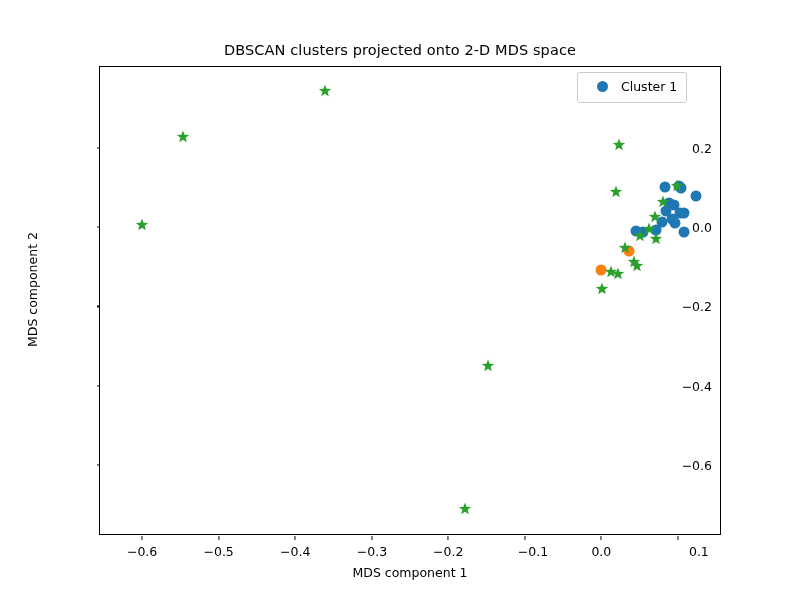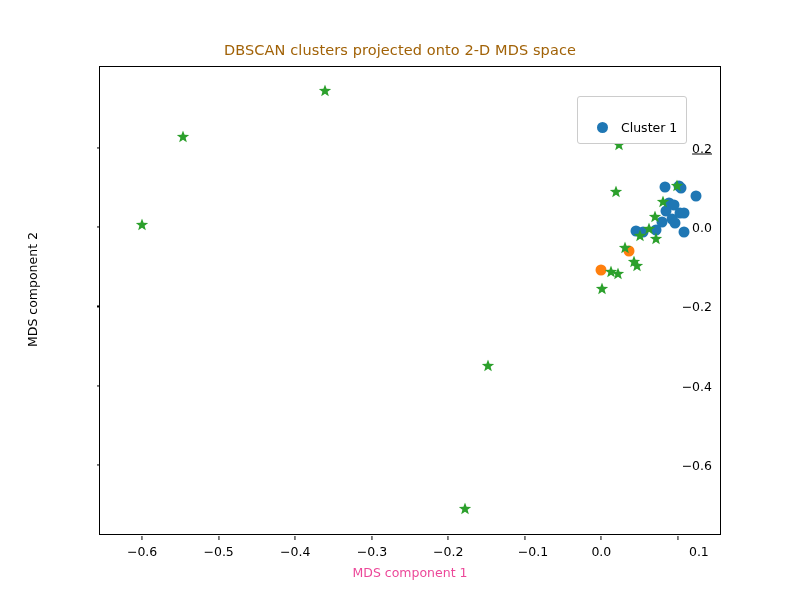--- a/index.html
+++ b/index.html
@@ -19,21 +19,21 @@
     height: 600px;
     background: #ffffff;
   }
   #chart-title {
     position: absolute;
     left: 0;
     top: 42px;
     width: 800px;
     text-align: center;
     font-size: 14.5px;
-    color: #a16207;
+    color: #000000;
     letter-spacing: 0.1px;
   }
   
   #plot-area {
     position: absolute;
     left: 99px;
     top: 66px;
     width: 622px;
     height: 469px;
     border: 1.1px solid #000000;
@@ -95,21 +95,21 @@
     white-space: nowrap;
     text-align: right;
   }
   #xlabel {
     position: absolute;
     left: 99px;
     width: 622px;
     top: 565px;
     text-align: center;
     font-size: 12.5px;
-    color: #ec4899;
+    color: #000000;
   }
   #ylabel {
     position: absolute;
     left: -168px;
     top: 282px;
     width: 400px;
     text-align: center;
     font-size: 12.5px;
     color: #000000;
     transform: rotate(-90deg);
@@ -117,23 +117,22 @@
   }
 
   
   #legend {
     position: absolute;
     left: 577px;
     top: 72px;
     background: #ffffff;
     border: 0.9px solid #cccccc;
     border-radius: 3px;
-    padding: 21px 9px 6px 7px;
+    padding: 4px 9px 6px 7px;
     box-sizing: border-box;
-    margin-top: 24px;
   }
   .legend-row {
     display: flex;
     align-items: center;
     height: 19px;
   }
   .legend-marker {
     width: 34px;
     display: flex;
     align-items: center;
@@ -286,21 +285,21 @@
         <div class="xtick-label" style="left: 272px;">−0.3</div>
         <div class="xtick-mark" style="left: 348.272px;"></div>
         <div class="xtick-label" style="left: 348.272px;">−0.2</div>
         <div class="xtick-mark" style="left: 424.815px;"></div>
         <div class="xtick-label" style="left: 433px;">−0.1</div>
         <div class="xtick-mark" style="left: 501.358px;"></div>
         <div class="xtick-label" style="left: 501.358px;">0.0</div>
         <div class="xtick-mark" style="left: 577.901px;"></div>
         <div class="xtick-label" style="left: 577.901px; margin-left: 21px;">0.1</div>
         <div class="ytick-mark" style="top: 81.1314px;"></div>
-        <div class="ytick-label" style="top: 81.1314px; text-decoration: underline;">0.2</div>
+        <div class="ytick-label" style="top: 81.1314px;">0.2</div>
         <div class="ytick-mark" style="top: 160.284px;"></div>
         <div class="ytick-label" style="top: 160.284px;">0.0</div>
         <div class="ytick-mark" style="top: 239.436px;"></div>
         <div class="ytick-label" style="top: 239.436px;">−0.2</div>
         <div class="ytick-mark" style="top: 318.589px;"></div>
         <div class="ytick-label" style="top: 318.589px;">−0.4</div>
         <div class="ytick-mark" style="top: 397.742px;"></div>
         <div class="ytick-label" style="top: 397.742px;">−0.6</div>
       </div>
   </div>

